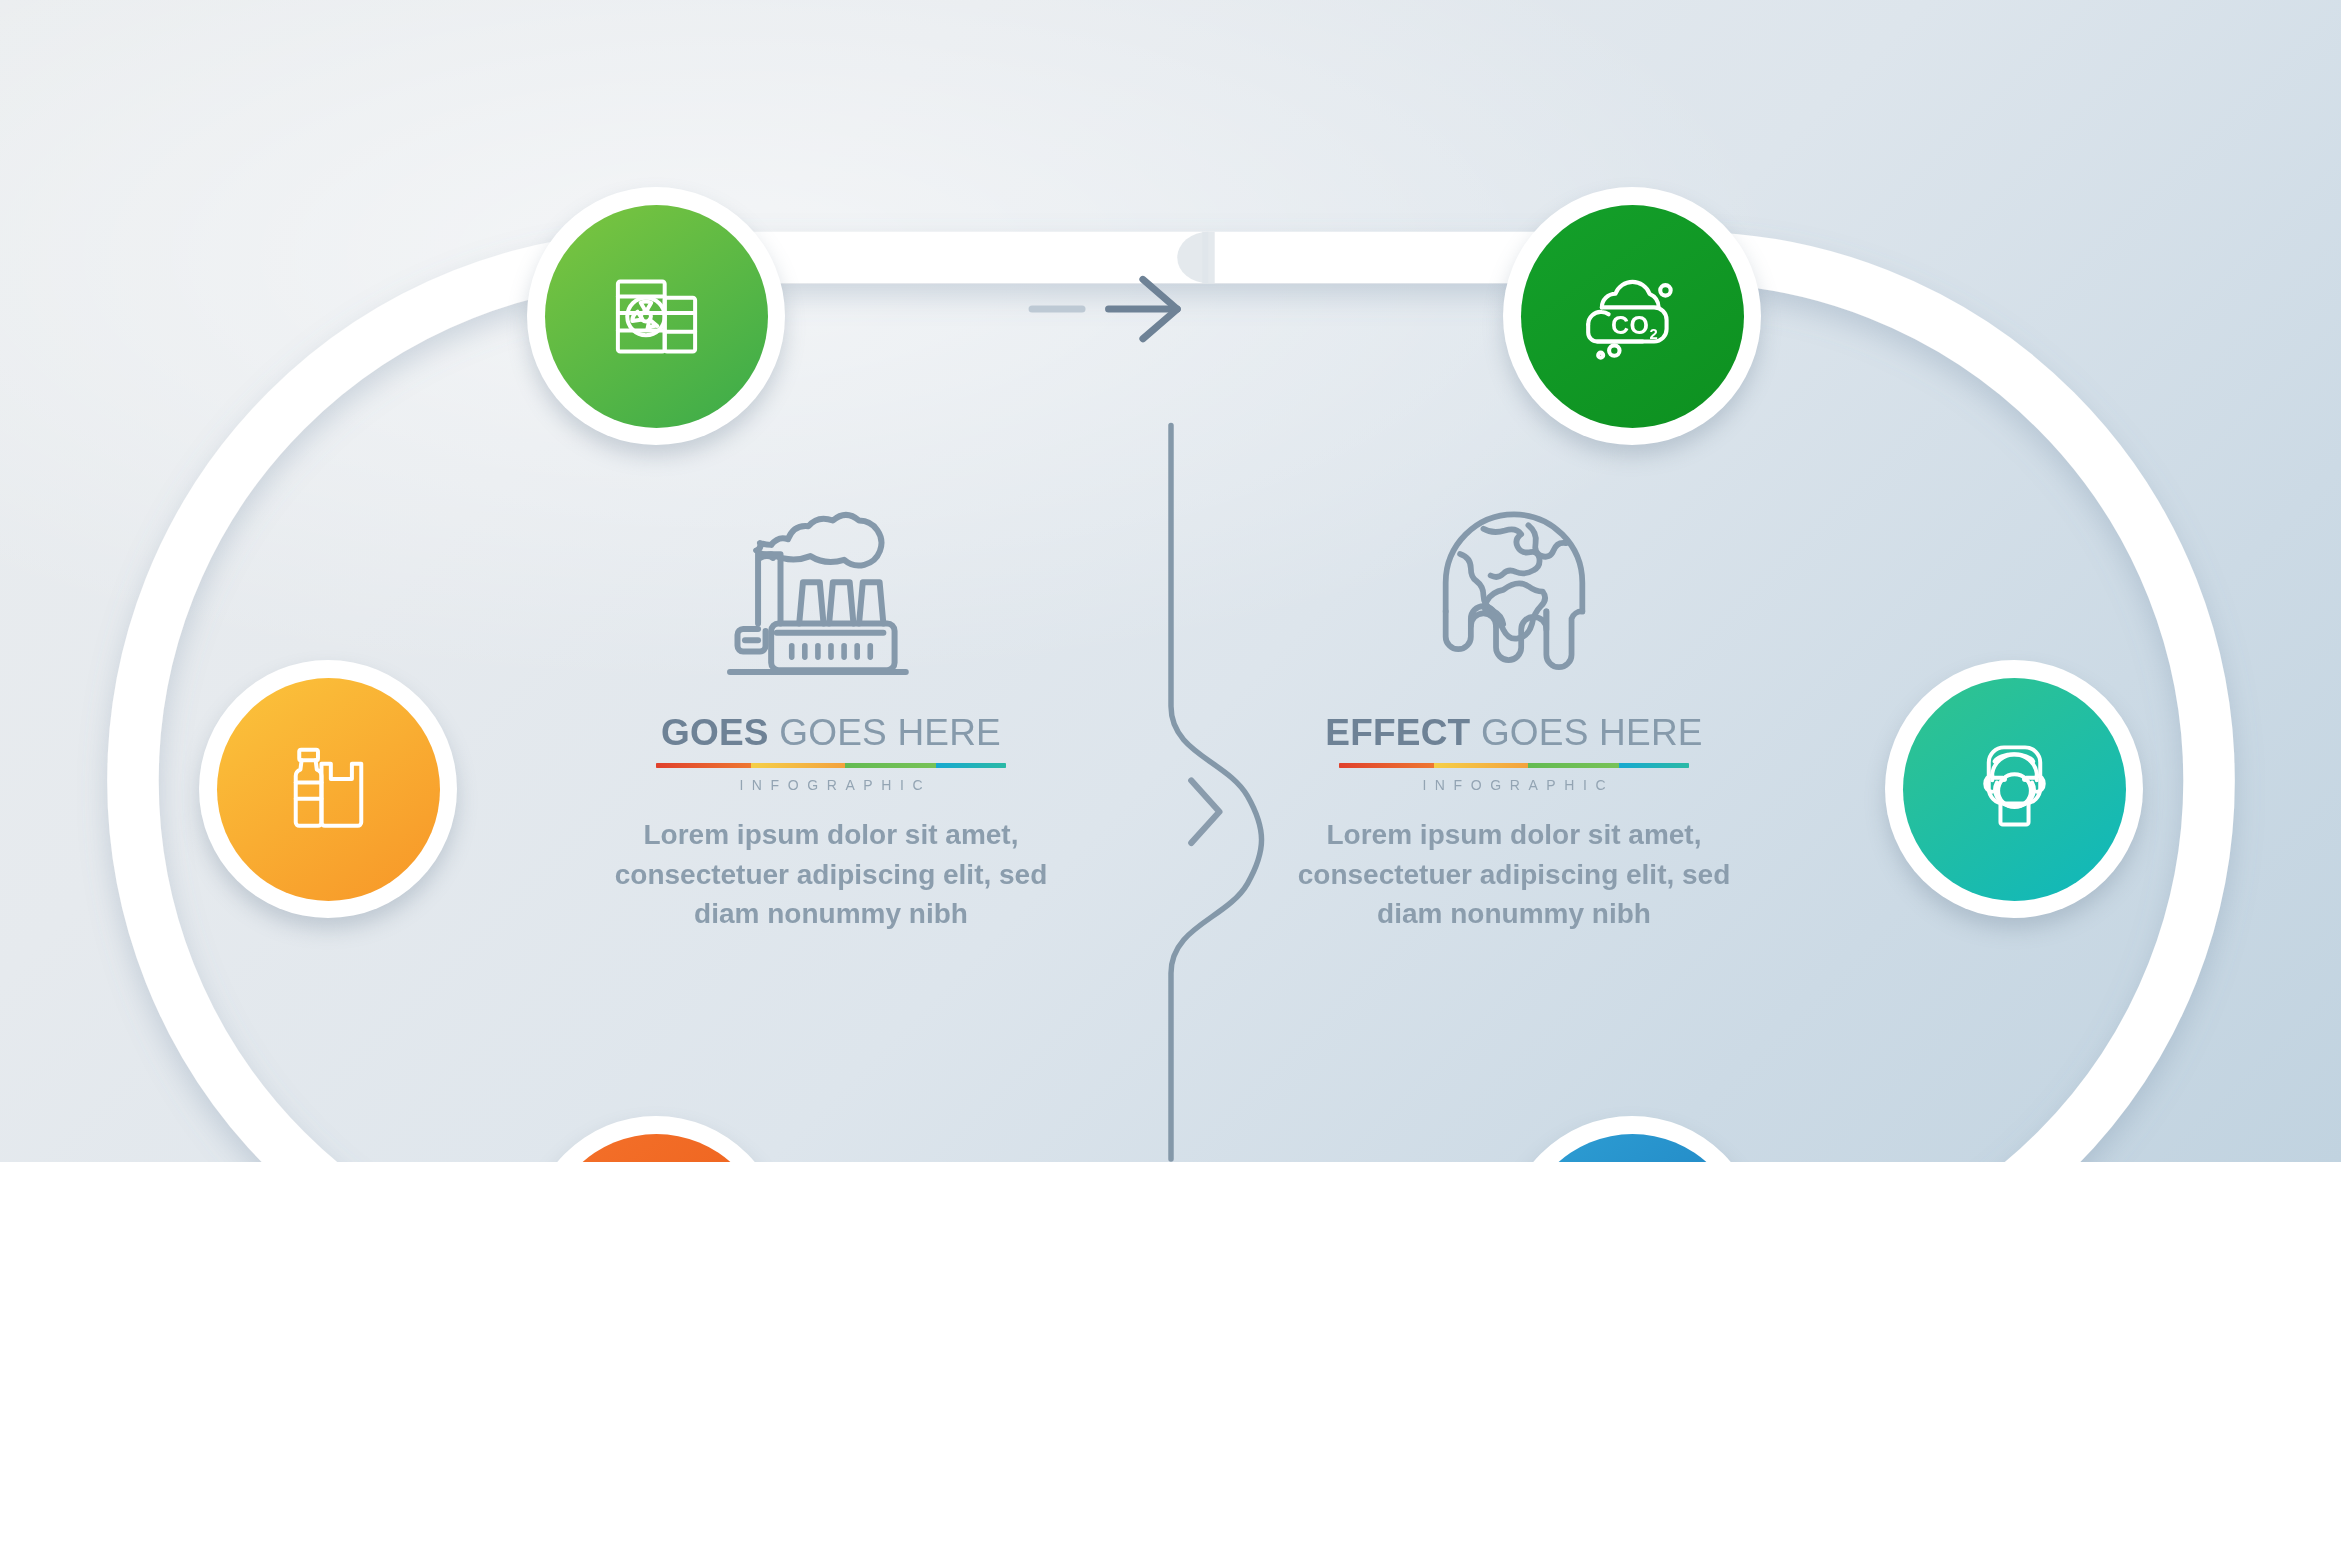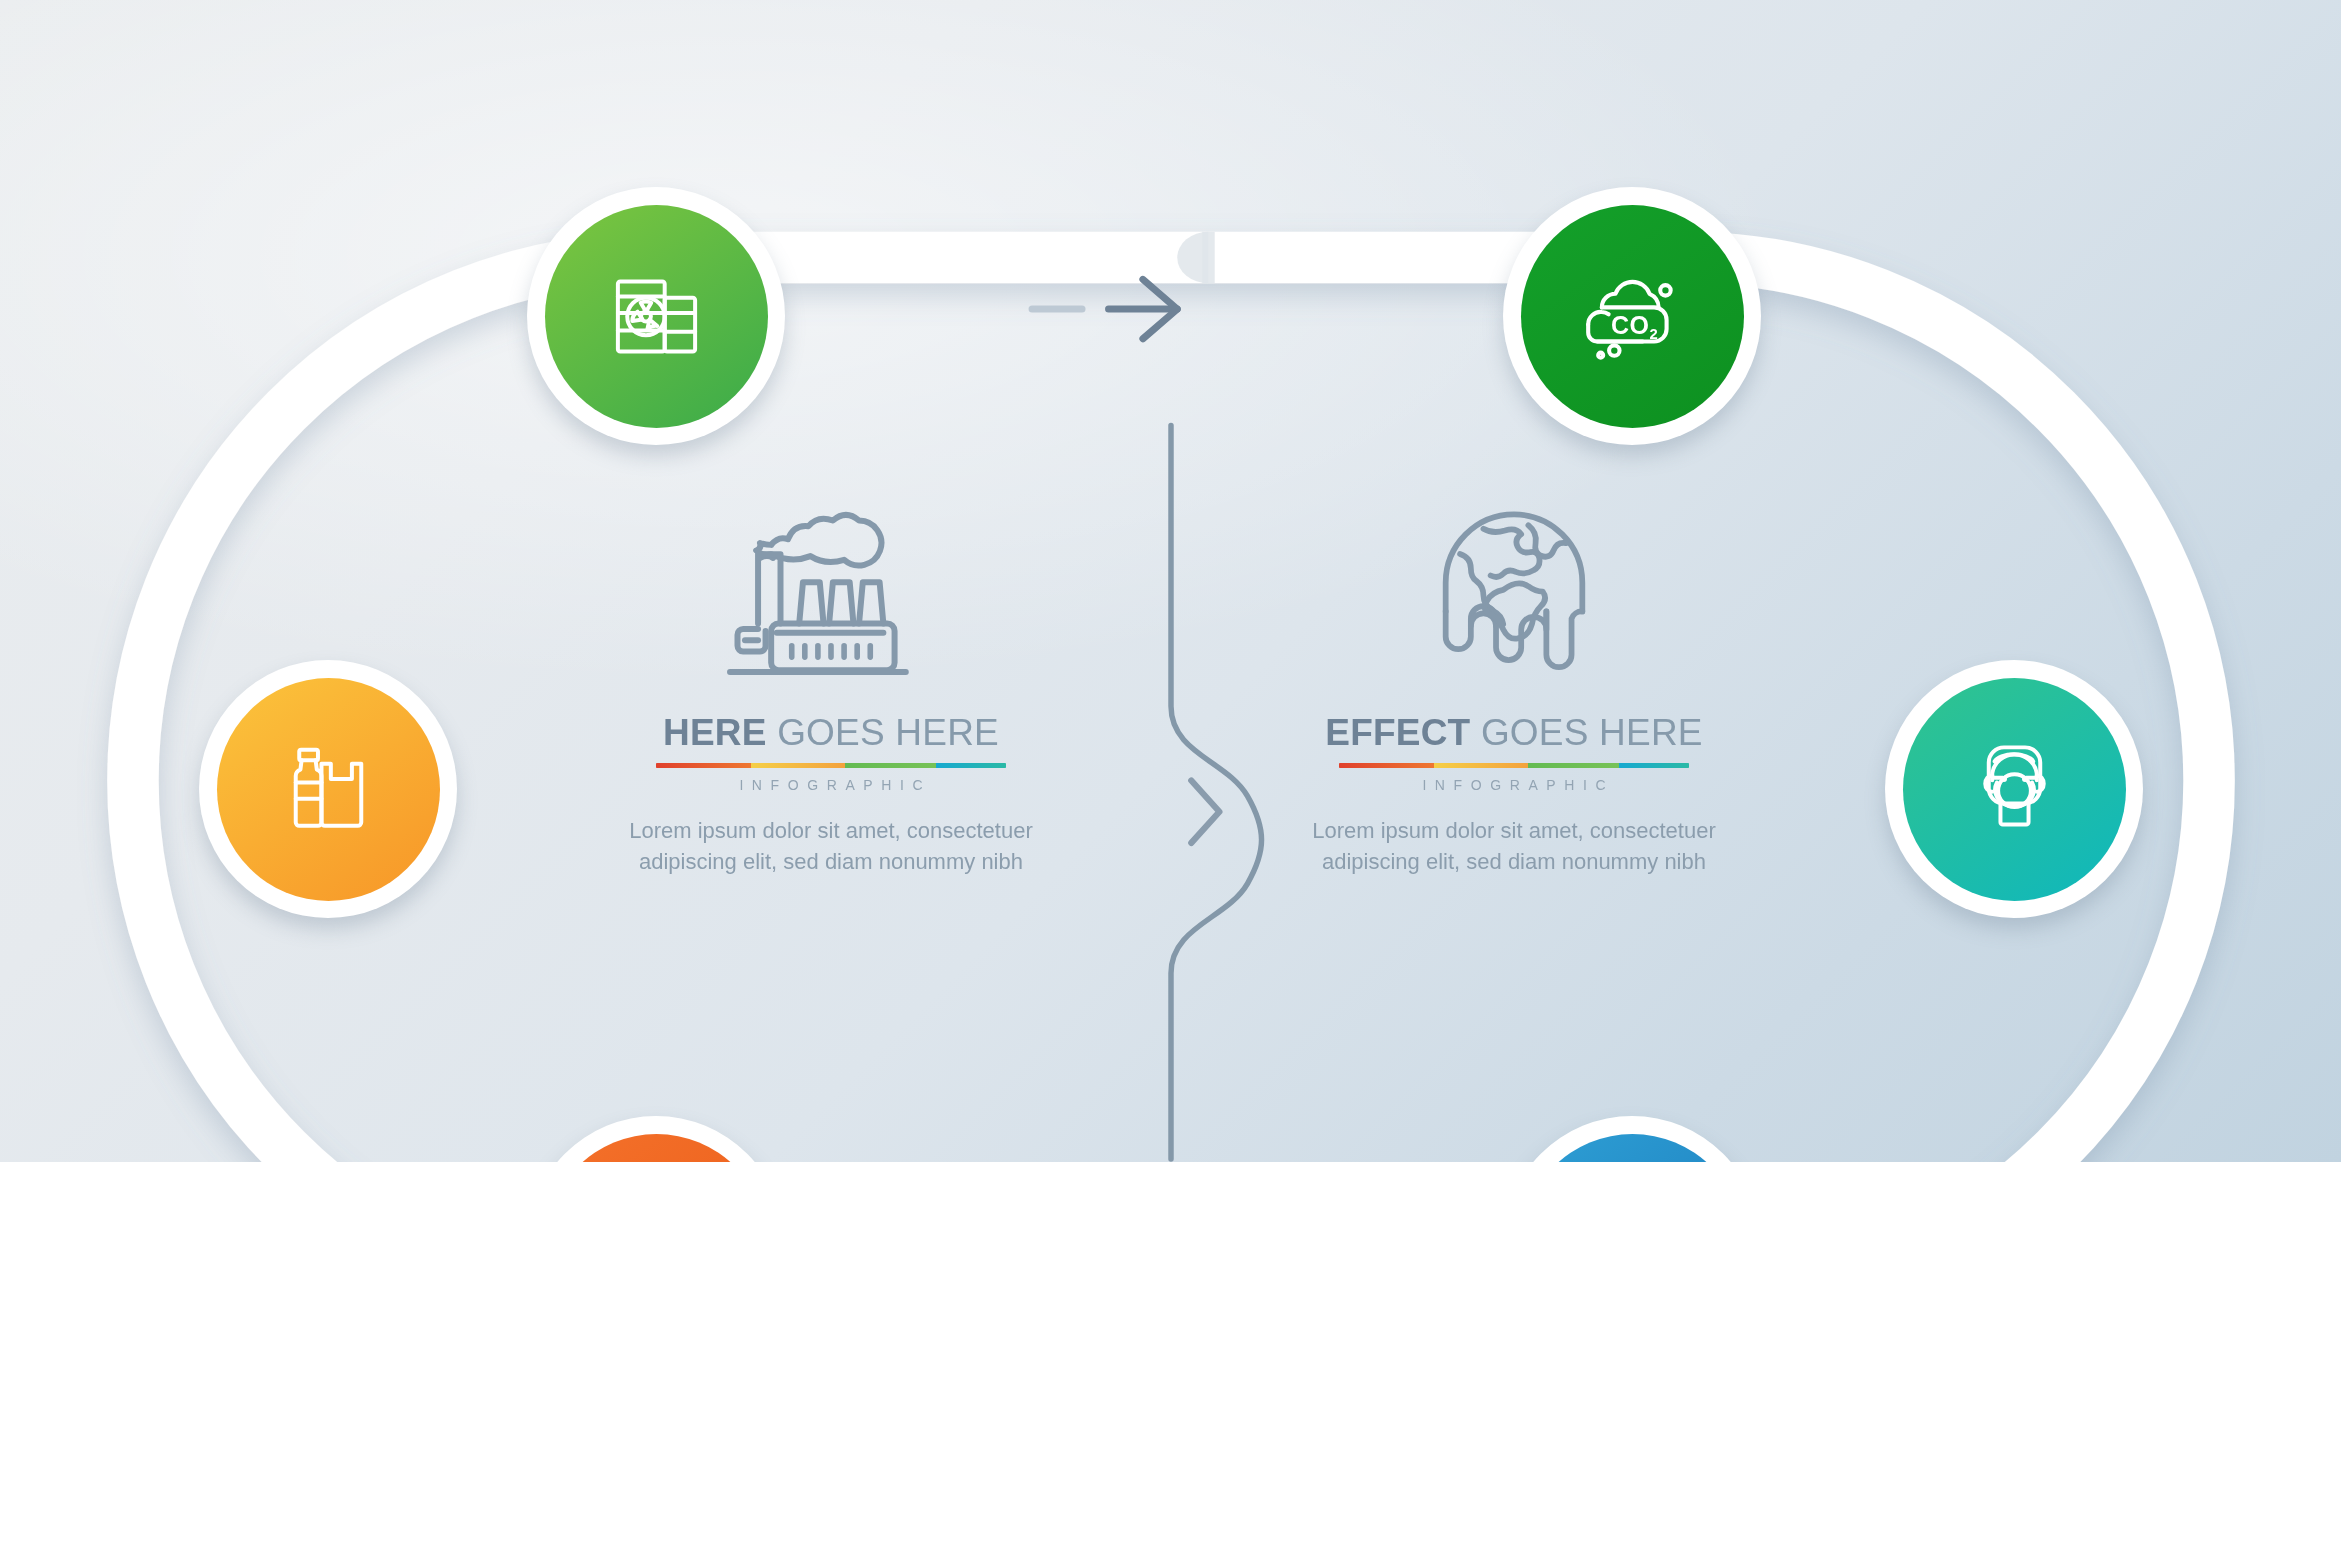--- a/index.html
+++ b/index.html
@@ -83,24 +83,24 @@
   .sub-line {
     margin-top: 8.6px;
     font-size: 14px;
     letter-spacing: 8.6px;
     color: #93a4b3;
     text-indent: 8.6px;
     font-weight: normal;
   }
   .body-line {
     margin-top: 22px;
-    font-size: 22px;
+    font-size: 28px;
     line-height: 1.42;
     color: #8b9dad;
-    font-weight: normal;
+    font-weight: bold;
   }
   .illus {
     position: absolute;
     display: flex;
     align-items: flex-end;
     justify-content: center;
   }
 </style>
 </head>
 <body>
@@ -325,21 +325,21 @@
           <line x1="74" y1="78" x2="74" y2="84"></line>
           <line x1="81" y1="78" x2="81" y2="84"></line>
         </g>
         <line x1="6" y1="92" x2="100" y2="92"></line>
       </g>
     </svg>
   </div>
 
   <div class="text-block" style="left:589px; top:714px;">
     <div class="head-line">
-      <span class="strong">HERE</span>
+      <span class="strong">GOES</span>
       <span class="light">GOES HERE</span>
     </div>
     <div class="rule">
       <i class="s1"></i>
       <i class="s2"></i>
       <i class="s3"></i>
       <i class="s4"></i>
     </div>
     <div class="sub-line">INFOGRAPHIC</div>
     <div class="body-line">Lorem ipsum dolor sit amet, consectetuer adipiscing elit, sed diam nonummy nibh</div>

